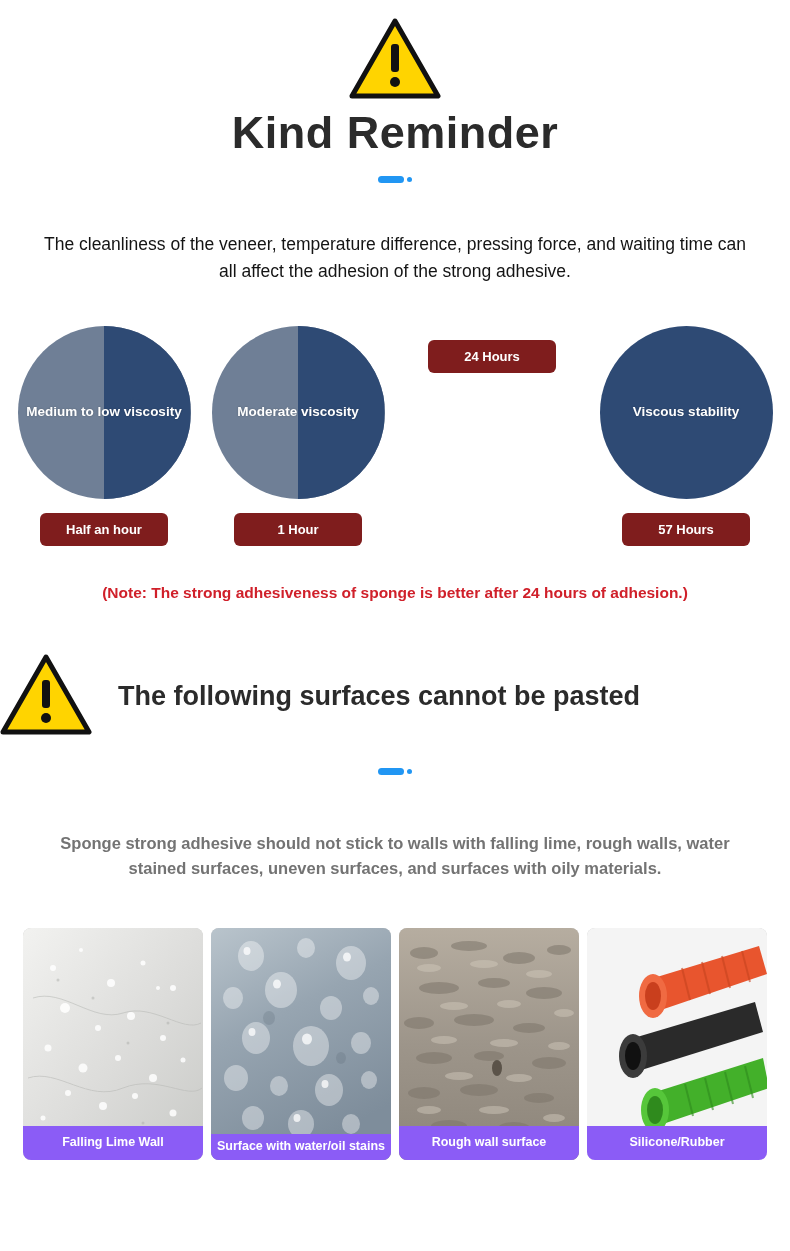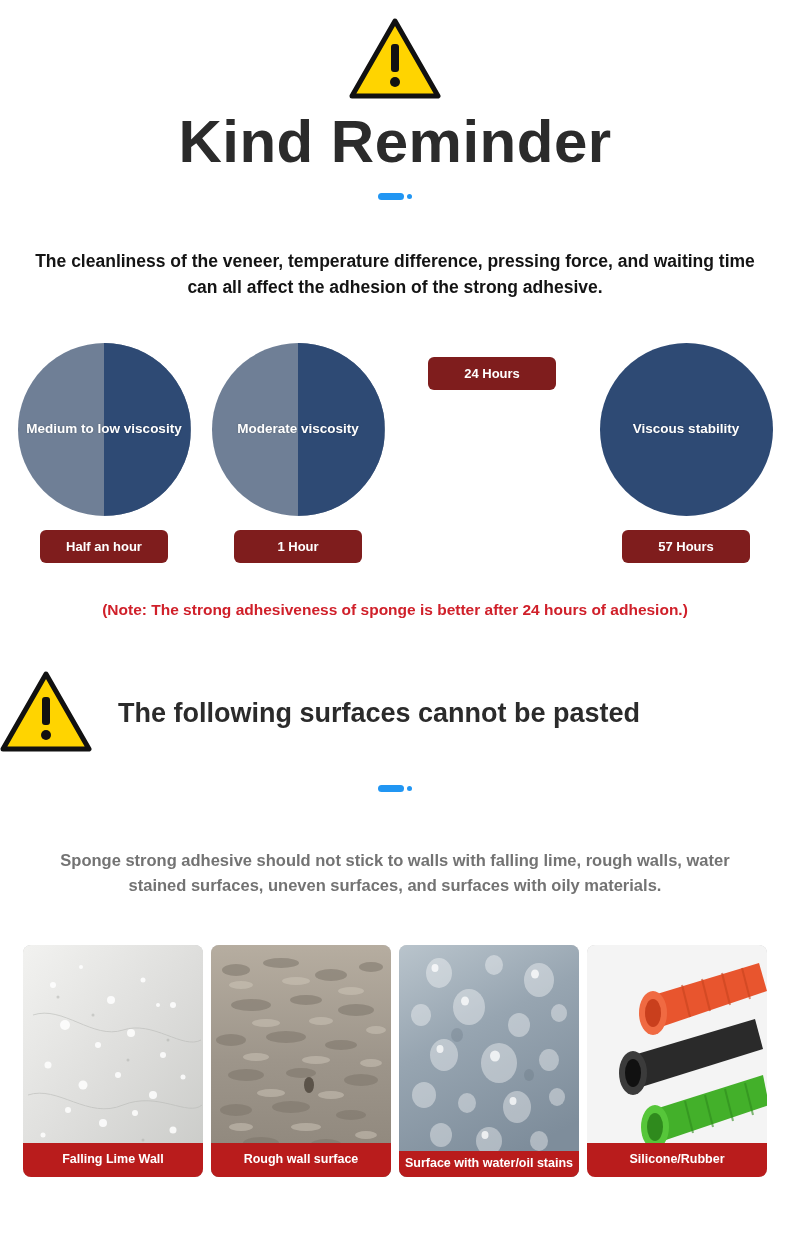--- a/index.html
+++ b/index.html
@@ -17,21 +17,21 @@
   .warn-icon-top {
     width: 100%;
     display: flex;
     justify-content: center;
     padding-top: 18px;
   }
   .tri-wrap { position: relative; }
 
   .title-main {
     text-align: center;
-    font-size: 60px;
+    font-size: 45px;
     font-weight: bold;
     letter-spacing: 0.5px;
     color: #2b2b2b;
     margin-top: 4px;
     line-height: 1.12;
   }
 
   .divider {
     display: flex;
     justify-content: center;
@@ -44,21 +44,21 @@
   }
   .divider .dot {
     width: 5px; height: 5px; border-radius: 50%; background: #2196f3;
   }
 
   .subtitle {
     margin: 48px auto 0;
     width: 720px;
     text-align: center;
     font-size: 17.5px;
-    font-weight: bold;
+    font-weight: normal;
     line-height: 1.5;
     color: #141414;
   }
 
   
   .pies {
     margin-top: 42px;
     display: flex;
     justify-content: center;
     gap: 16px;
@@ -136,21 +136,21 @@
   .photo {
     width: 180px; height: 232px;
     border-radius: 8px;
     overflow: hidden;
     position: relative;
     background: #cccccc;
   }
   .photo .cap {
     position: absolute;
     left: 0; right: 0; bottom: 0;
-    background: #b91c1c;
+    background: #8b5cf6;
     color: #fff;
     font-size: 12.5px;
     font-weight: bold;
     text-align: center;
     padding: 9px 4px;
     line-height: 1.25;
   }
   .photo .cap.two { padding: 5px 4px; }
   .ph-art { position: absolute; inset: 0; }
 </style>
@@ -280,20 +280,69 @@
         </g>
       </svg>
     </div>
     <div class="cap">Falling Lime Wall</div>
   </div>
 
   <div class="photo">
     <div class="ph-art">
       <svg width="180" height="232" viewBox="0 0 180 232" preserveAspectRatio="none">
         <defs>
+          <linearGradient id="waterg" x1="0" y1="0" x2="0.4" y2="1">
+            <stop offset="0%" stop-color="#b9c4cc"></stop>
+            <stop offset="45%" stop-color="#97a5b1"></stop>
+            <stop offset="100%" stop-color="#7e8d9b"></stop>
+          </linearGradient>
+        </defs>
+        <rect width="180" height="232" fill="url(#waterg)"></rect>
+        <g fill="#ffffff" opacity="0.38">
+          <ellipse cx="40" cy="28" rx="13" ry="15"></ellipse>
+            <ellipse cx="95" cy="20" rx="9" ry="10"></ellipse>
+          <ellipse cx="140" cy="35" rx="15" ry="17"></ellipse>
+            <ellipse cx="22" cy="70" rx="10" ry="11"></ellipse>
+          <ellipse cx="70" cy="62" rx="16" ry="18"></ellipse>
+            <ellipse cx="120" cy="80" rx="11" ry="12"></ellipse>
+          <ellipse cx="160" cy="68" rx="8" ry="9"></ellipse>
+            <ellipse cx="45" cy="110" rx="14" ry="16"></ellipse>
+          <ellipse cx="100" cy="118" rx="18" ry="20"></ellipse>
+            <ellipse cx="150" cy="115" rx="10" ry="11"></ellipse>
+          <ellipse cx="25" cy="150" rx="12" ry="13"></ellipse>
+            <ellipse cx="68" cy="158" rx="9" ry="10"></ellipse>
+          <ellipse cx="118" cy="162" rx="14" ry="16"></ellipse>
+            <ellipse cx="158" cy="152" rx="8" ry="9"></ellipse>
+          <ellipse cx="42" cy="190" rx="11" ry="12"></ellipse>
+            <ellipse cx="90" cy="196" rx="13" ry="14"></ellipse>
+          <ellipse cx="140" cy="196" rx="9" ry="10"></ellipse>
+        </g>
+        <g fill="#ffffff" opacity="0.75">
+          <ellipse cx="36" cy="23" rx="3.5" ry="4"></ellipse>
+            <ellipse cx="136" cy="29" rx="4" ry="4.5"></ellipse>
+          <ellipse cx="66" cy="56" rx="4" ry="4.5"></ellipse>
+            <ellipse cx="96" cy="111" rx="5" ry="5.5"></ellipse>
+          <ellipse cx="41" cy="104" rx="3.5" ry="4"></ellipse>
+            <ellipse cx="114" cy="156" rx="3.5" ry="4"></ellipse>
+          <ellipse cx="86" cy="190" rx="3.5" ry="4"></ellipse>
+        </g>
+        <g fill="#5d6b79" opacity="0.25">
+          <ellipse cx="58" cy="90" rx="6" ry="7"></ellipse>
+            <ellipse cx="130" cy="130" rx="5" ry="6"></ellipse>
+          <ellipse cx="75" cy="215" rx="6" ry="6"></ellipse>
+        </g>
+      </svg>
+    </div>
+    <div class="cap two">Surface with water/oil stains</div>
+  </div>
+
+  <div class="photo">
+    <div class="ph-art">
+      <svg width="180" height="232" viewBox="0 0 180 232" preserveAspectRatio="none">
+        <defs>
           <linearGradient id="roughg" x1="0" y1="0" x2="0" y2="1">
             <stop offset="0%" stop-color="#b6ada0"></stop>
             <stop offset="50%" stop-color="#9d958a"></stop>
             <stop offset="100%" stop-color="#8d857a"></stop>
           </linearGradient>
         </defs>
         <rect width="180" height="232" fill="url(#roughg)"></rect>
         <g fill="#7d756a" opacity="0.55">
           <ellipse cx="25" cy="25" rx="14" ry="6"></ellipse>
             <ellipse cx="70" cy="18" rx="18" ry="5"></ellipse>
@@ -332,69 +381,20 @@
         </g>
         <ellipse cx="98" cy="140" rx="5" ry="8" fill="#4b4339" opacity="0.8"></ellipse>
       </svg>
     </div>
     <div class="cap">Rough wall surface</div>
   </div>
 
   <div class="photo">
     <div class="ph-art">
       <svg width="180" height="232" viewBox="0 0 180 232" preserveAspectRatio="none">
-        <defs>
-          <linearGradient id="waterg" x1="0" y1="0" x2="0.4" y2="1">
-            <stop offset="0%" stop-color="#b9c4cc"></stop>
-            <stop offset="45%" stop-color="#97a5b1"></stop>
-            <stop offset="100%" stop-color="#7e8d9b"></stop>
-          </linearGradient>
-        </defs>
-        <rect width="180" height="232" fill="url(#waterg)"></rect>
-        <g fill="#ffffff" opacity="0.38">
-          <ellipse cx="40" cy="28" rx="13" ry="15"></ellipse>
-            <ellipse cx="95" cy="20" rx="9" ry="10"></ellipse>
-          <ellipse cx="140" cy="35" rx="15" ry="17"></ellipse>
-            <ellipse cx="22" cy="70" rx="10" ry="11"></ellipse>
-          <ellipse cx="70" cy="62" rx="16" ry="18"></ellipse>
-            <ellipse cx="120" cy="80" rx="11" ry="12"></ellipse>
-          <ellipse cx="160" cy="68" rx="8" ry="9"></ellipse>
-            <ellipse cx="45" cy="110" rx="14" ry="16"></ellipse>
-          <ellipse cx="100" cy="118" rx="18" ry="20"></ellipse>
-            <ellipse cx="150" cy="115" rx="10" ry="11"></ellipse>
-          <ellipse cx="25" cy="150" rx="12" ry="13"></ellipse>
-            <ellipse cx="68" cy="158" rx="9" ry="10"></ellipse>
-          <ellipse cx="118" cy="162" rx="14" ry="16"></ellipse>
-            <ellipse cx="158" cy="152" rx="8" ry="9"></ellipse>
-          <ellipse cx="42" cy="190" rx="11" ry="12"></ellipse>
-            <ellipse cx="90" cy="196" rx="13" ry="14"></ellipse>
-          <ellipse cx="140" cy="196" rx="9" ry="10"></ellipse>
-        </g>
-        <g fill="#ffffff" opacity="0.75">
-          <ellipse cx="36" cy="23" rx="3.5" ry="4"></ellipse>
-            <ellipse cx="136" cy="29" rx="4" ry="4.5"></ellipse>
-          <ellipse cx="66" cy="56" rx="4" ry="4.5"></ellipse>
-            <ellipse cx="96" cy="111" rx="5" ry="5.5"></ellipse>
-          <ellipse cx="41" cy="104" rx="3.5" ry="4"></ellipse>
-            <ellipse cx="114" cy="156" rx="3.5" ry="4"></ellipse>
-          <ellipse cx="86" cy="190" rx="3.5" ry="4"></ellipse>
-        </g>
-        <g fill="#5d6b79" opacity="0.25">
-          <ellipse cx="58" cy="90" rx="6" ry="7"></ellipse>
-            <ellipse cx="130" cy="130" rx="5" ry="6"></ellipse>
-          <ellipse cx="75" cy="215" rx="6" ry="6"></ellipse>
-        </g>
-      </svg>
-    </div>
-    <div class="cap two">Surface with water/oil stains</div>
-  </div>
-
-  <div class="photo">
-    <div class="ph-art">
-      <svg width="180" height="232" viewBox="0 0 180 232" preserveAspectRatio="none">
         <rect width="180" height="232" fill="#f4f4f4"></rect>
 
         <g>
           <path d="M60 52 L172 18 L180 46 L68 84 Z" fill="#e8552e"></path>
           <ellipse cx="66" cy="68" rx="14" ry="22" fill="#f06a42"></ellipse>
           <ellipse cx="66" cy="68" rx="8" ry="14" fill="#c93f1d"></ellipse>
           <g stroke="#c6431f" stroke-width="2" opacity="0.6" fill="none">
             <path d="M95 40 L103 72"></path>
               <path d="M115 34 L123 66"></path>
               <path d="M135 28 L143 60"></path>

